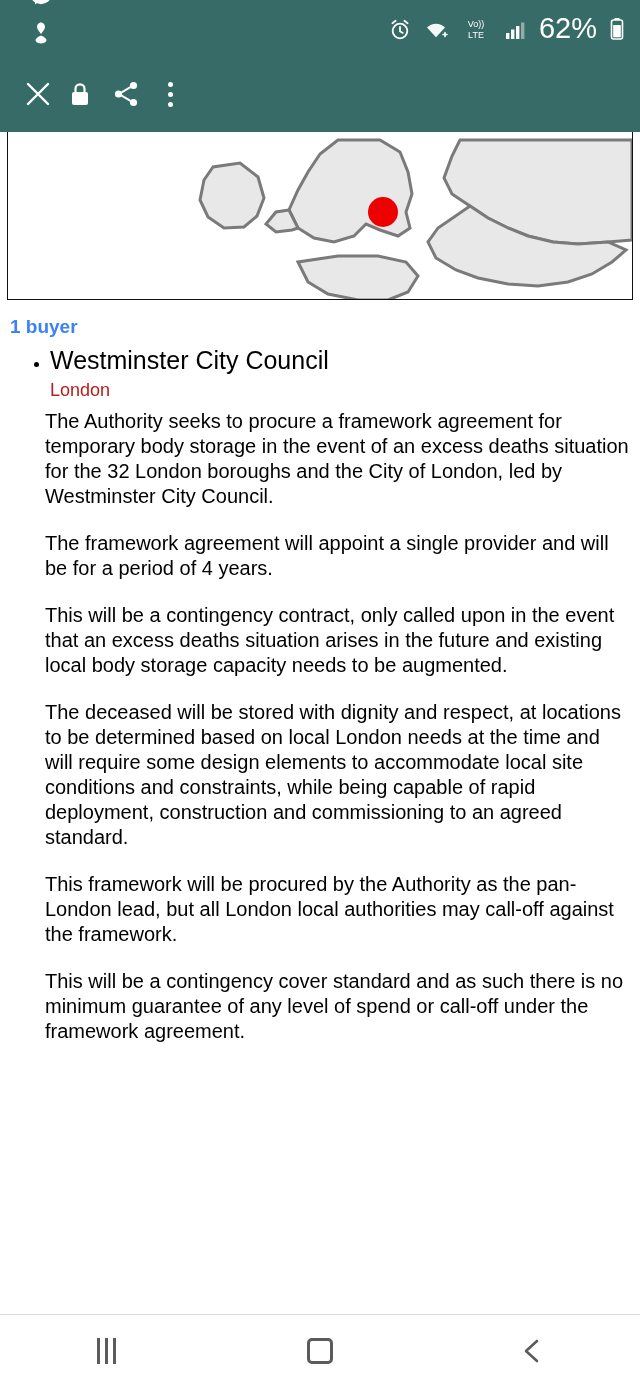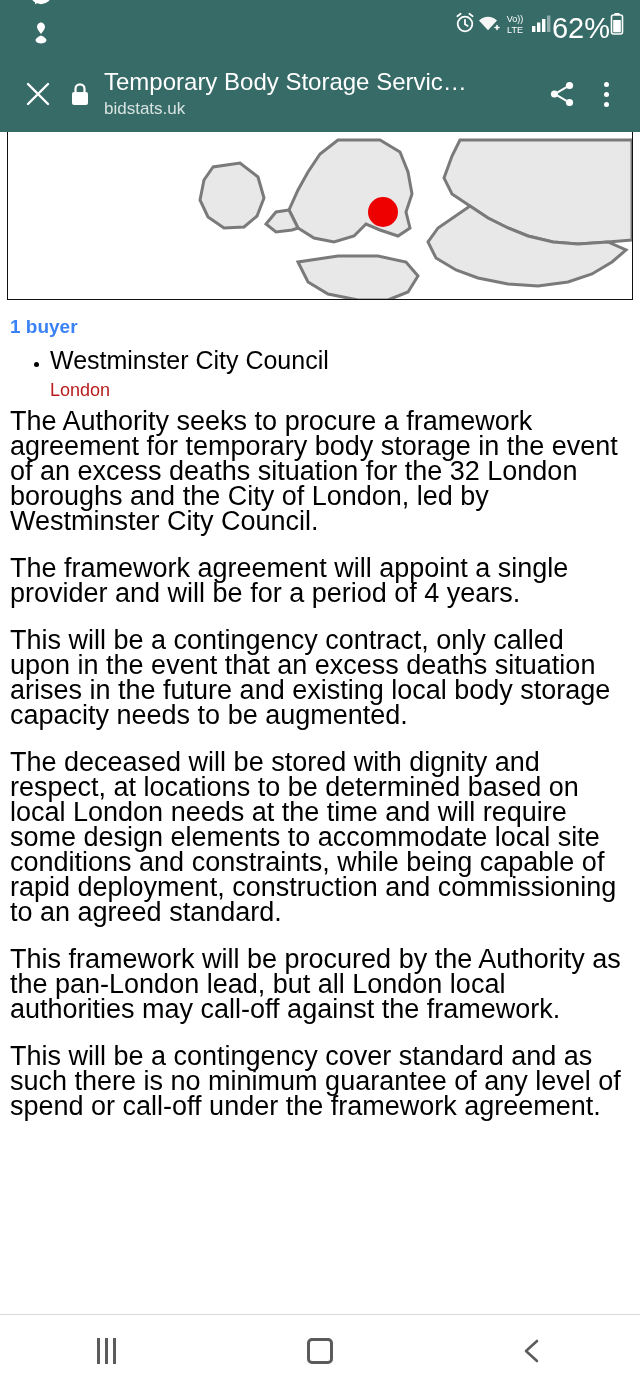--- a/index.html
+++ b/index.html
@@ -35,22 +35,22 @@
     gap: 10px;
     flex-direction: column;
   }
   .status-time {
     font-size: 25px;
     letter-spacing: 0.5px;
   }
   .status-right {
     margin-left: auto;
     display: flex;
-    align-items: flex-start;
-    gap: 0;
+    align-items: flex-end;
+    gap: 13px;
   }
   .battery-text {
     font-size: 29px;
   }
   .mini-icon { display: block; }
 
   
   .app-bar {
     height: 76px;
     background: #376b67;
@@ -154,24 +154,25 @@
   }
 
   .desc-heading {
     font-size: 23px;
     font-weight: bold;
     color: #000000;
     margin: 20px 0 10px 2px;
   }
   .desc-body { margin: 0 2px; }
   .desc-body p {
-    font-size: 27px;
+    font-size: 20px;
     line-height: 25px;
     color: #000000;
     margin-bottom: 22px;
+    margin-left: 35px;
   }
   .desc-body p:last-child { margin-bottom: 0; }
 
   
   .nav-bar {
     height: 72px;
     background: #ffffff;
     border-top: 1px solid #dadada;
     display: flex;
     align-items: center;
@@ -287,24 +288,20 @@
         </svg>
     </div>
 
     <div class="lock-wrap">
       <svg width="22" height="26" viewBox="0 0 22 26">
           <rect x="3" y="11" width="16" height="13" rx="2" fill="#fff"></rect>
           <path d="M6.5 11V7.8a4.5 4.5 0 0 1 9 0V11" fill="none" stroke="#fff" stroke-width="2.2"></path>
         </svg>
     </div>
 
-    <div class="titles">
-      <div class="page-title">Temporary Body Storage Servic…</div>
-      <div class="page-host">bidstats.uk</div>
-    </div>
 
     <div class="share-btn">
       <svg width="32" height="32" viewBox="0 0 32 32">
         <circle cx="23.5" cy="7.5" r="3.6" fill="#fff"></circle>
         <circle cx="8.5" cy="16" r="3.6" fill="#fff"></circle>
         <circle cx="23.5" cy="24.5" r="3.6" fill="#fff"></circle>
         <path d="M11.6 14.3 L20.5 9.2 M11.6 17.7 L20.5 22.8" stroke="#fff" stroke-width="2"></path>
       </svg>
     </div>
 

